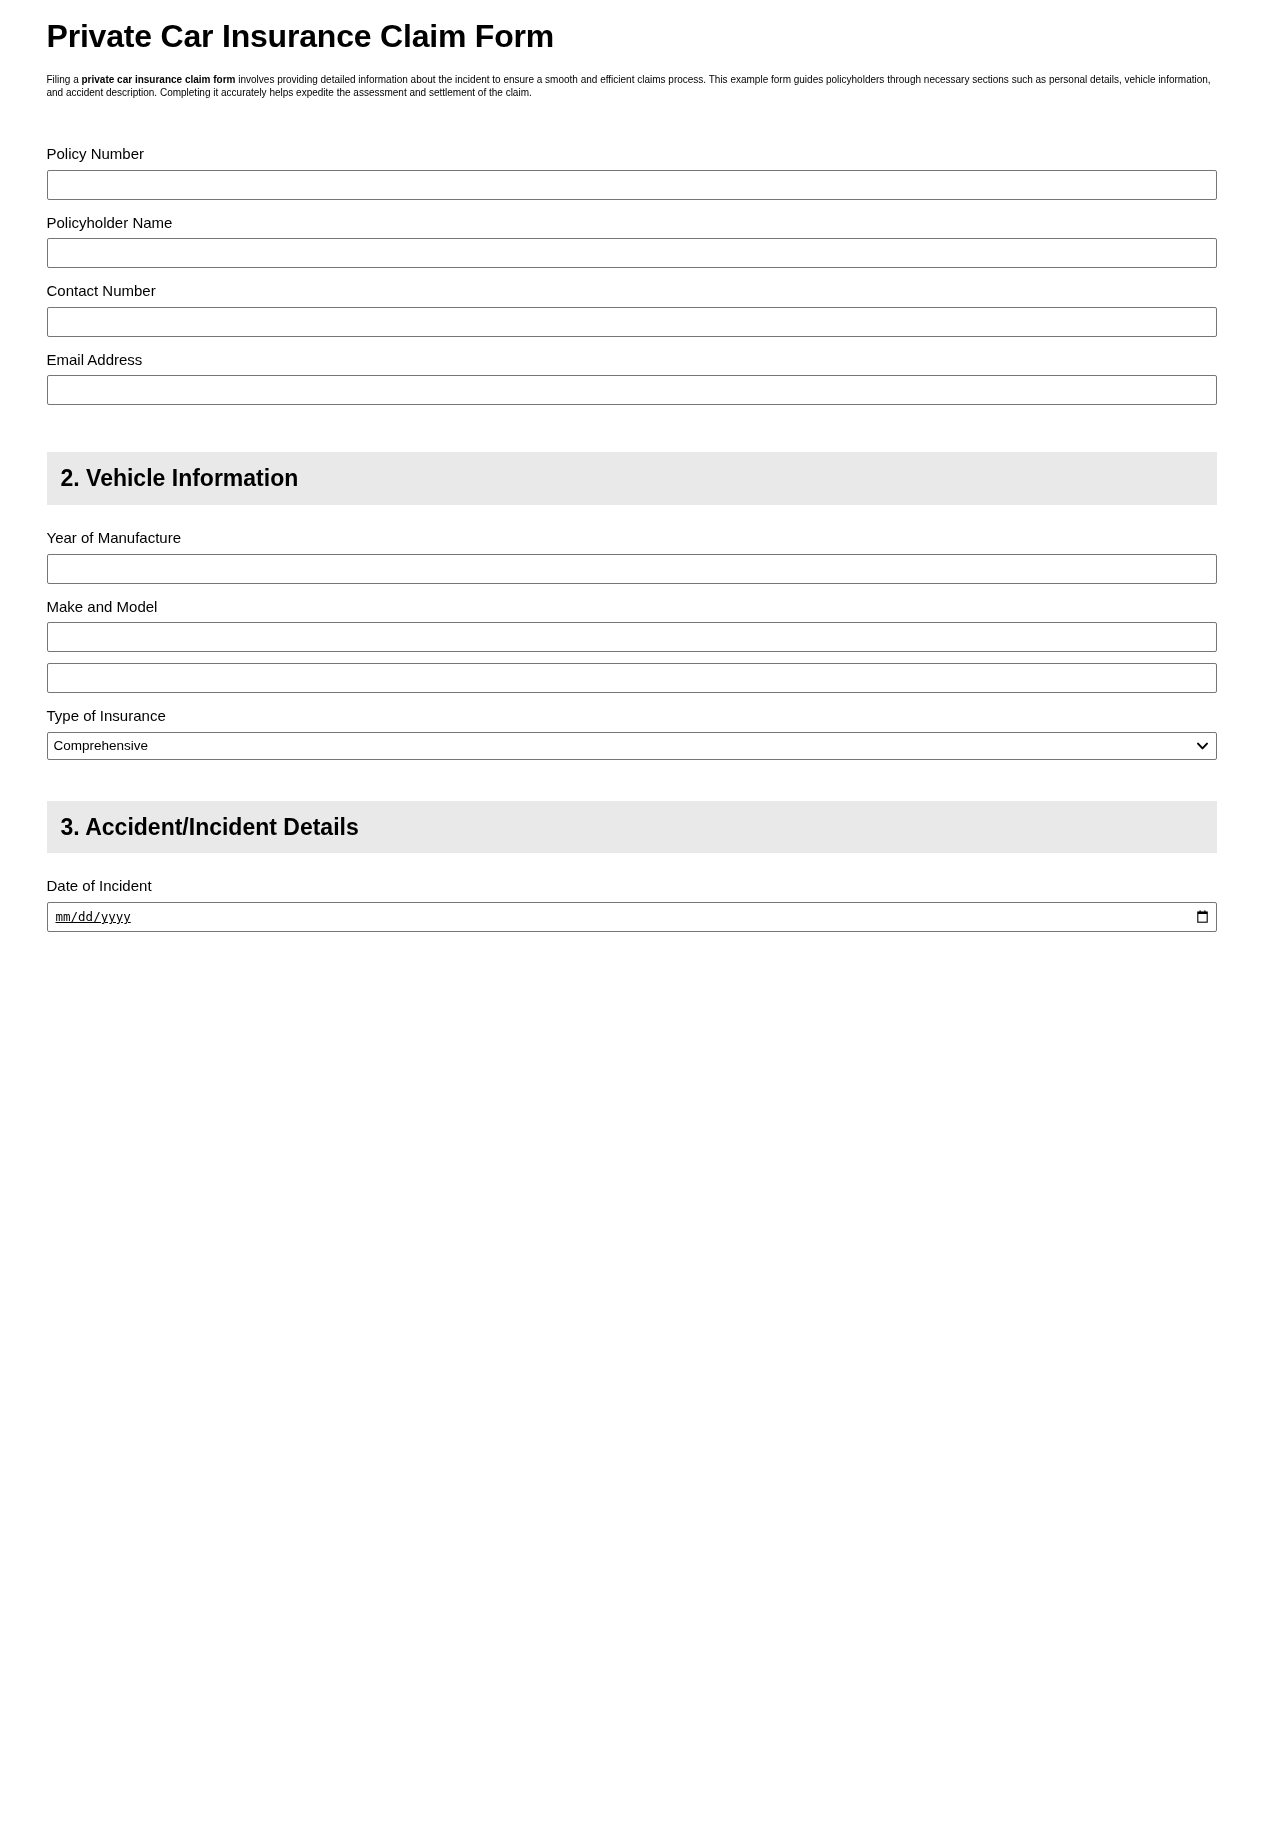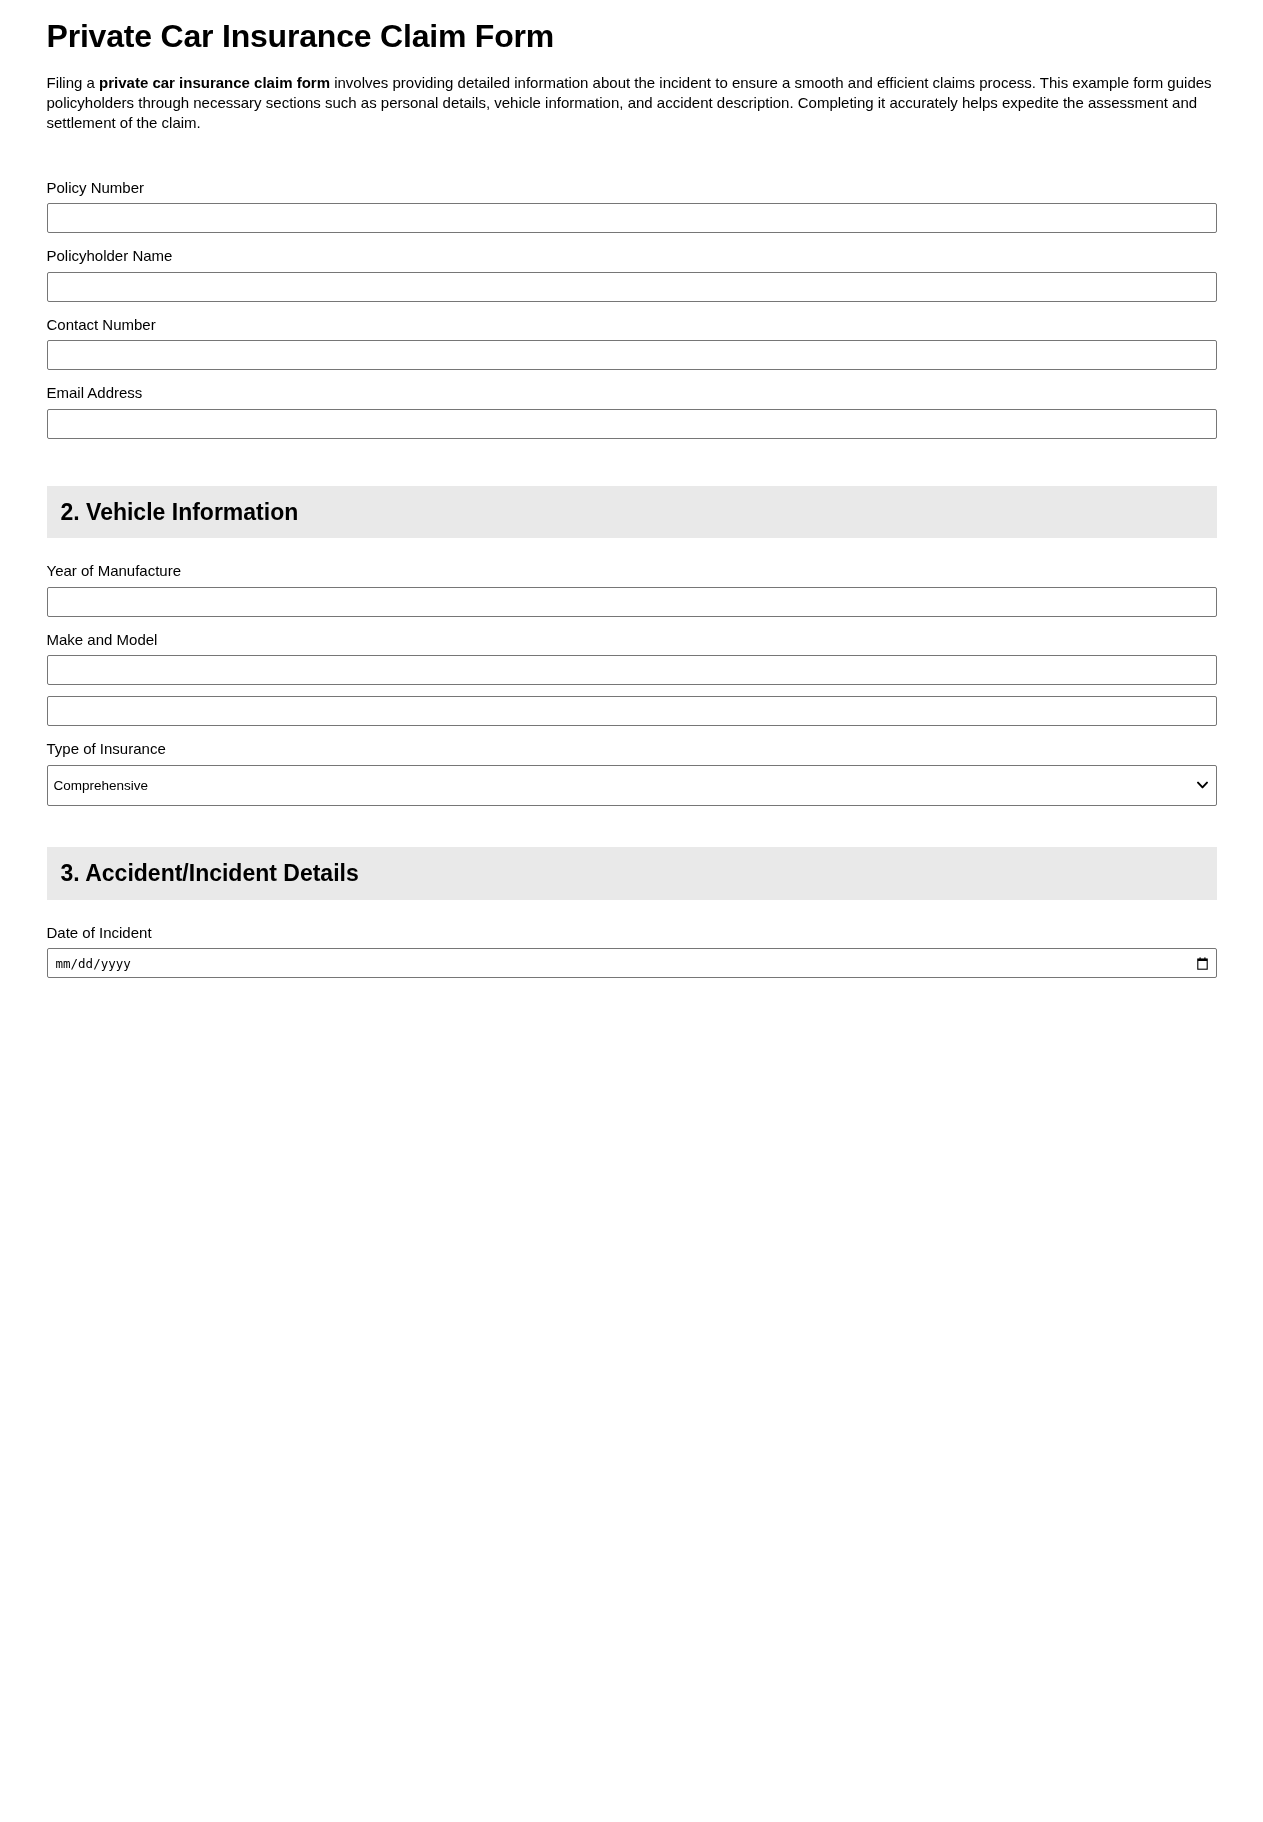--- a/index.html
+++ b/index.html
@@ -22,21 +22,21 @@
   }
   h1.form-title {
     font-size: 32px;
     line-height: 1.15;
     font-weight: bold;
     margin: 0 0 18px 0;
     letter-spacing: -0.2px;
     color: #000;
   }
   p.form-intro {
-    font-size: 15px;
+    font-size: 10px;
     line-height: 1.33;
     margin: 12px 0 22px 0;
     color: #000;
     text-align: left;
   }
   p.form-intro b { font-weight: bold; }
 
   .section-header {
     background: #e9e9e9;
     padding: 12px 12px 12px 14px;
@@ -85,38 +85,39 @@
   }
   .select-wrap {
     position: relative;
     width: 100%;
   }
   select.control {
     appearance: none;
     -webkit-appearance: none;
     -moz-appearance: none;
     padding-right: 26px;
-    height: 41px;
+    height: 28px;
     font-size: 13.5px;
     padding-top: 3px;
     padding-bottom: 3px;
   }
   .select-chevron {
     position: absolute;
     right: 9px;
     top: 50%;
     transform: translateY(-50%);
     pointer-events: none;
     width: 11px;
     height: 8px;
     display: block;
   }
   .date-wrap {
     position: relative;
     width: 100%;
+    text-decoration: underline;
   }
   .date-field {
     display: flex;
     align-items: center;
     width: 100%;
     box-sizing: border-box;
     border: 1px solid #767676;
     border-radius: 2px;
     background: #fff;
     height: 30px;

